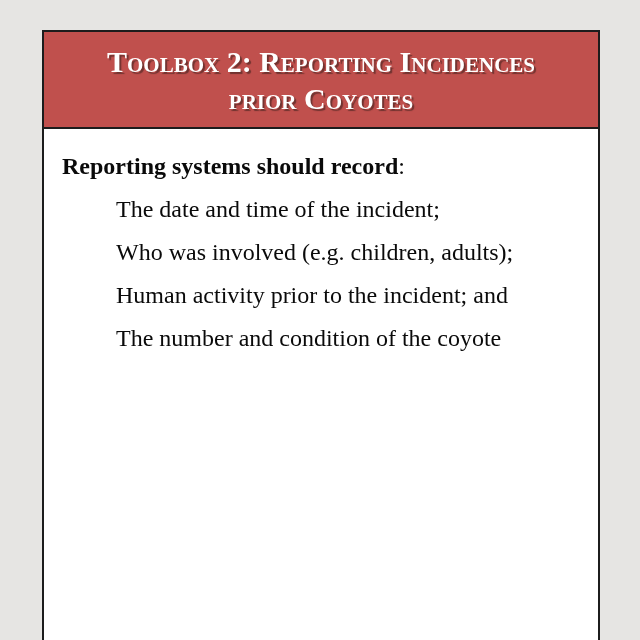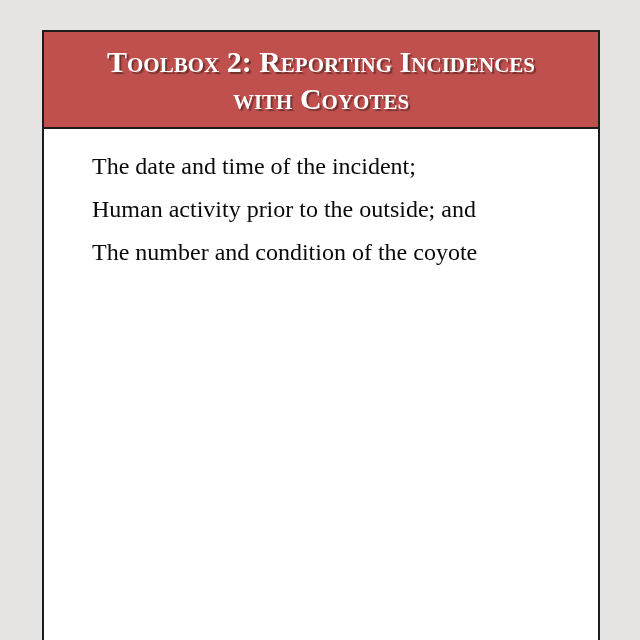--- a/index.html
+++ b/index.html
@@ -41,32 +41,34 @@
     padding: 22px 14px 40px 18px;
     color: #0A0A0A;
     font-size: 24px;
     line-height: 30px;
   }
   .lead {
     margin: 0 0 13px 0;
   }
   .lead b { font-weight: bold; }
   .item {
-    margin: 0 0 13px 30px;
+    margin: 0 0 13px 54px;
   }
   .item:last-child { margin-bottom: 0; }
 </style>
 </head>
 <body>
 
 <div class="page" style="background: rgb(230, 229, 227);">
   <section class="toolbox">
     <header class="toolbox-header">
       <div class="title-line">Toolbox 2: Reporting Incidences</div>
-      <div class="title-line">with Coyotes</div>
+      <div class="title-line">prior Coyotes</div>
     </header>
     <div class="toolbox-body">
+      <p class="lead"><b>Reporting systems should record</b><span>:</span></p>
       <p class="item">The date and time of the incident;</p>
-      <p class="item">Human activity prior to the outside; and</p>
+      <p class="item">Who was involved (e.g. children, adults);</p>
+      <p class="item">Human activity prior to the incident; and</p>
       <p class="item">The number and condition of the coyote</p>
     </div>
   </section>
 </div>
 
 </body></html>

